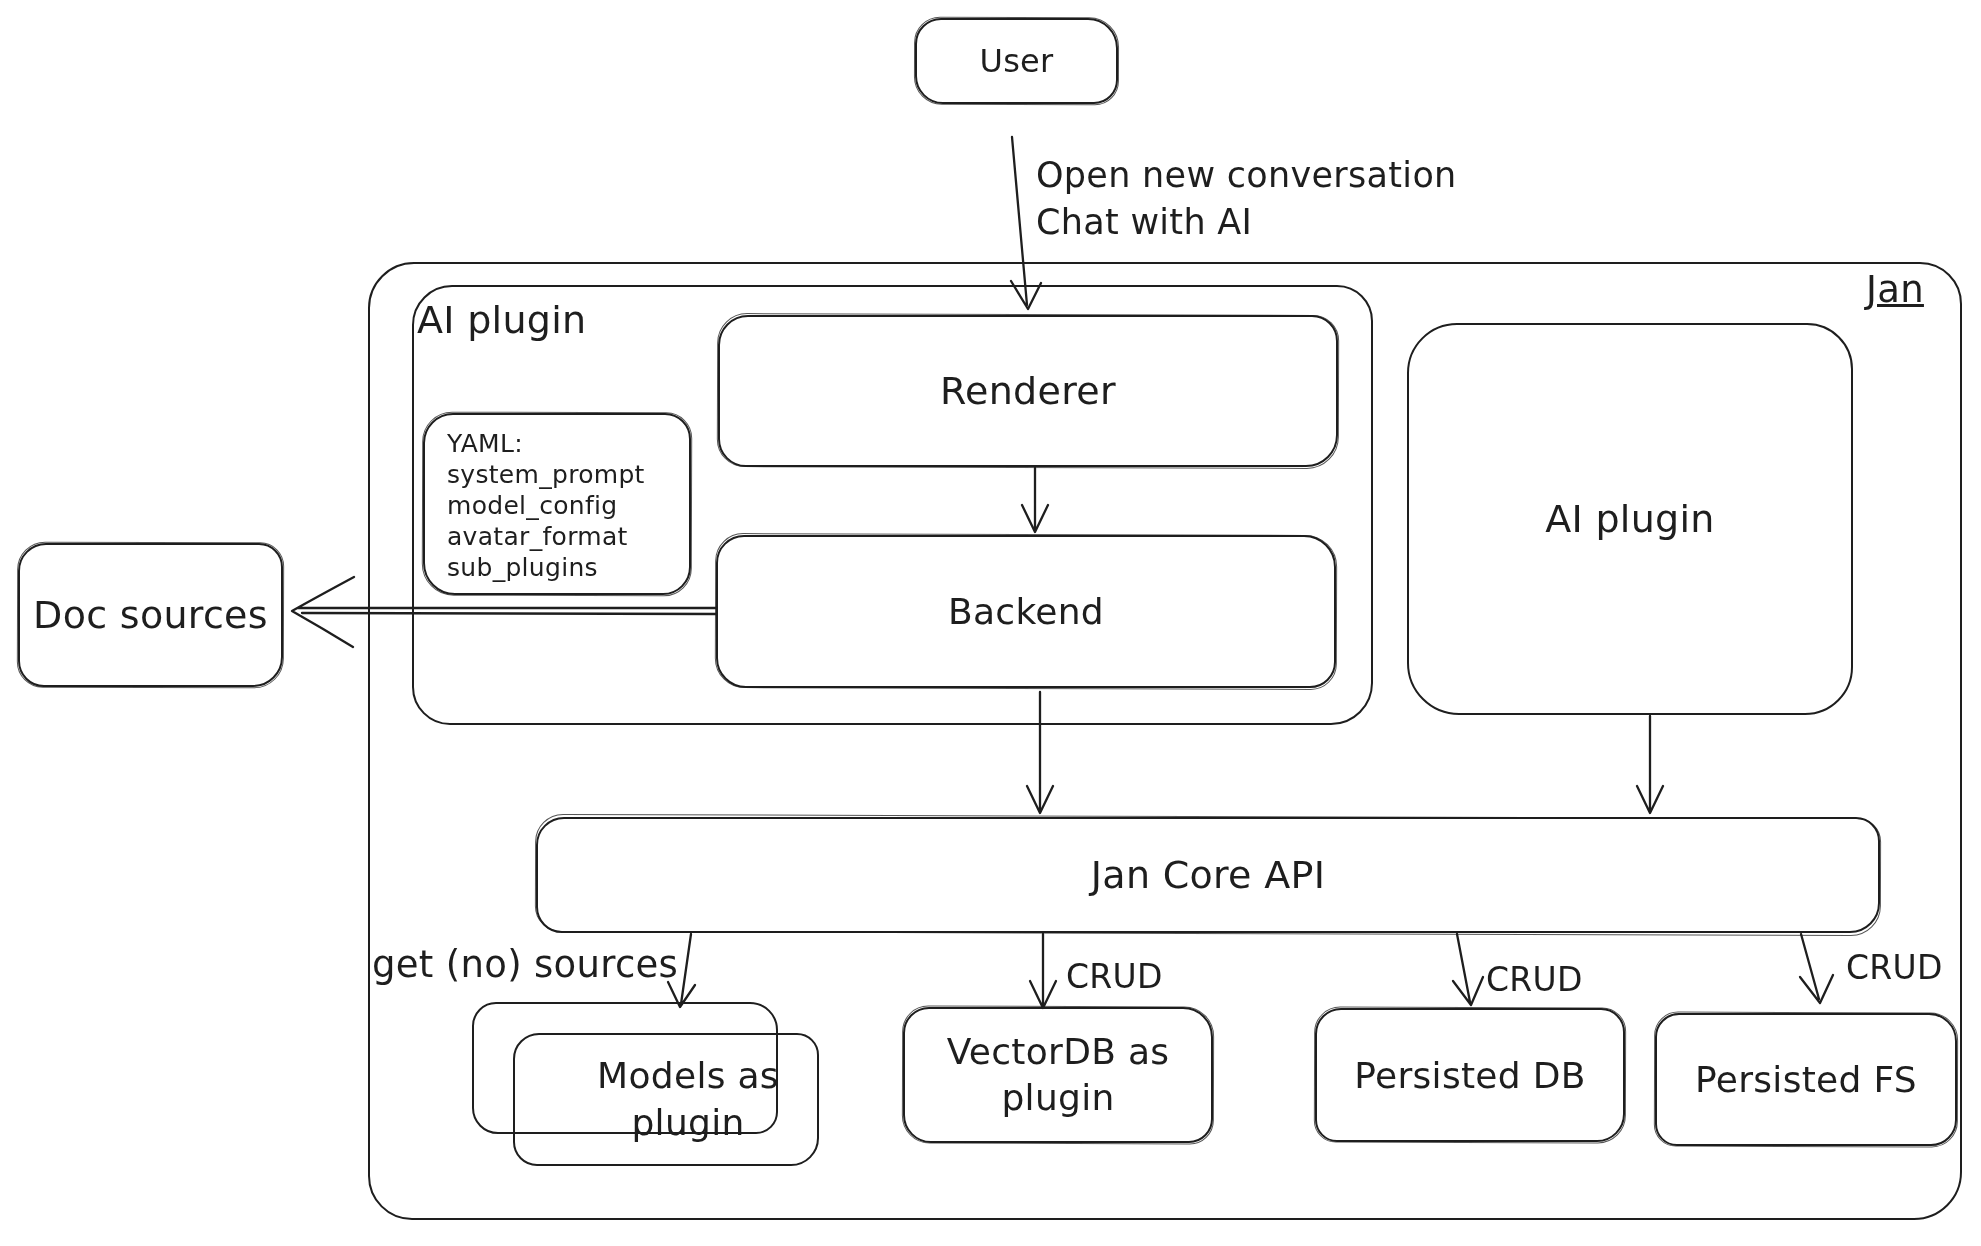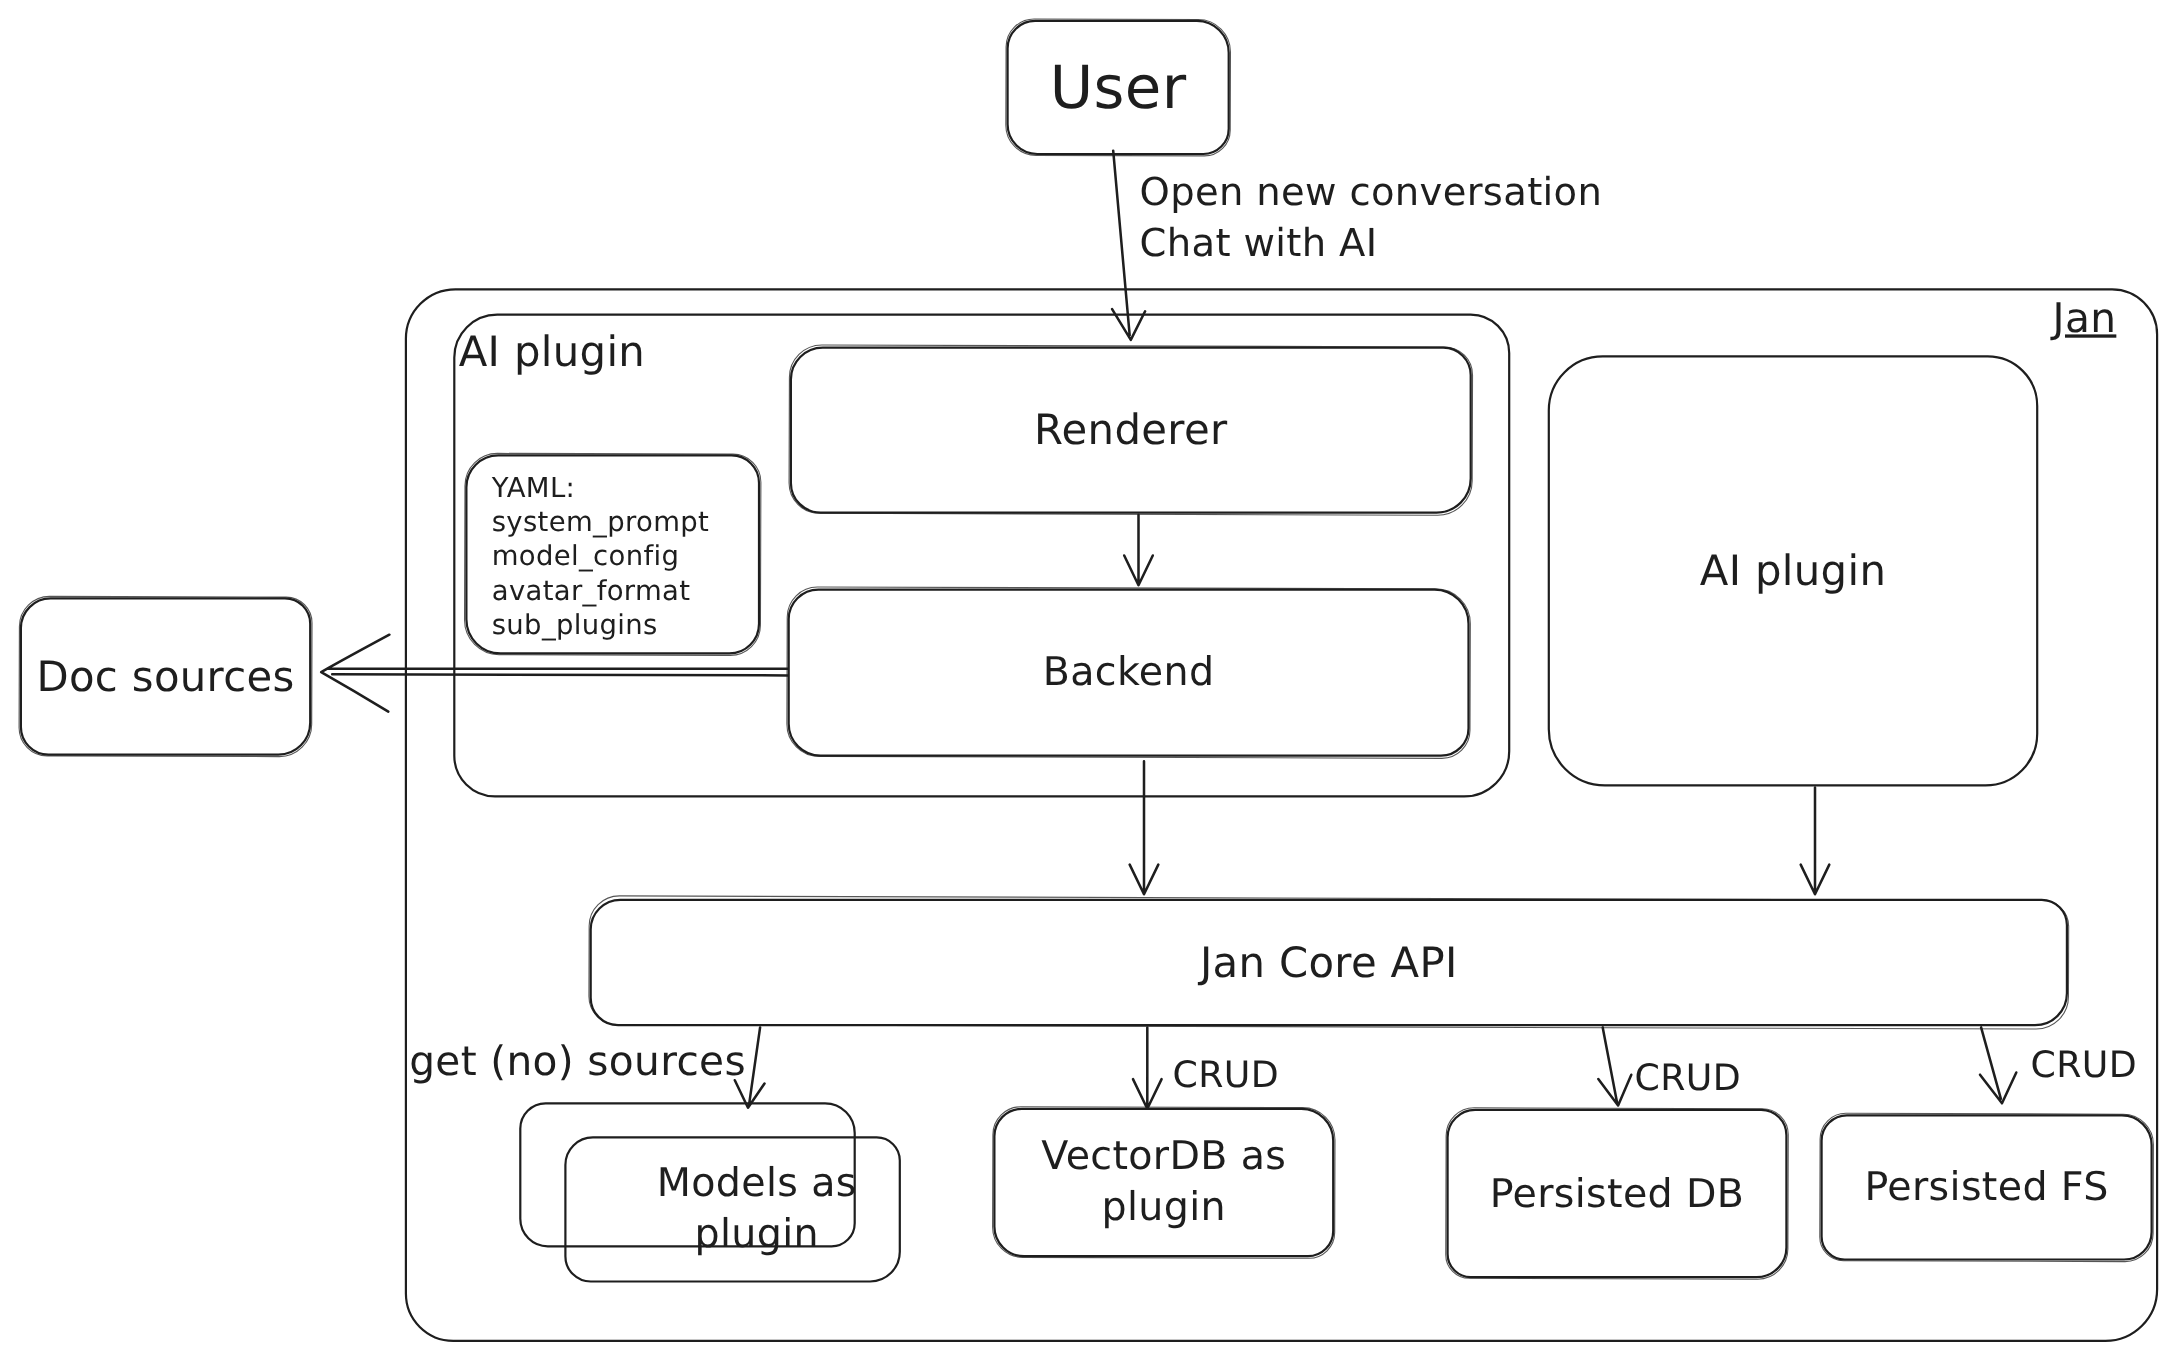--- a/index.html
+++ b/index.html
@@ -25,21 +25,21 @@
     content:"";
     position:absolute;inset:-3px;
     border:1.3px solid rgba(30,30,30,.75);
     border-radius:inherit;
     transform:rotate(.18deg);
     pointer-events:none;
   }
   .lbl{position:absolute;white-space:nowrap;letter-spacing:.3px;}
   .wrap{line-height:1.28;}
 
-  #user-node{left:915px;top:18px;width:203px;height:123px;border-radius:26px 30px 24px 28px;font-size:54px;}
+  #user-node{left:915px;top:18px;width:203px;height:86px;border-radius:26px 30px 24px 28px;font-size:32px;}
   #user-edge-label{left:1036px;top:152px;font-size:35px;line-height:47px;white-space:nowrap;}
 
   #jan-container{left:368px;top:262px;width:1594px;height:958px;border-radius:46px 42px 48px 44px;}
   #jan-label{left:1866px;top:268px;font-size:37px;text-decoration:underline;}
 
   #ai-plugin-container{left:412px;top:285px;width:961px;height:440px;border-radius:40px 36px 42px 38px;}
   #ai-plugin-container-label{left:417px;top:298px;font-size:38px;}
 
   #yaml-note{left:423px;top:413px;width:268px;height:182px;border-radius:30px 26px 28px 32px;
     display:block;padding:13px 0 0 22px;font-size:25px;line-height:31px;text-align:left;}
@@ -47,21 +47,21 @@
   #renderer-node{left:718px;top:315px;width:620px;height:152px;border-radius:30px 26px 32px 28px;font-size:38px;}
   #backend-node{left:716px;top:535px;width:620px;height:153px;border-radius:28px 32px 26px 30px;font-size:36px;}
 
   #ai-plugin-node{left:1407px;top:323px;width:446px;height:392px;border-radius:50px 46px 48px 52px;font-size:38px;}
 
   #jan-core-api-node{left:536px;top:817px;width:1344px;height:116px;border-radius:28px 24px 30px 26px;font-size:38px;}
 
   #models-node-back{left:472px;top:1002px;width:306px;height:132px;border-radius:24px 28px 22px 26px;}
   #models-node{left:513px;top:1033px;width:306px;height:133px;border-radius:26px 22px 28px 24px;font-size:36px;padding-left:44px;}
   #vectordb-node{left:903px;top:1007px;width:310px;height:136px;border-radius:26px 30px 24px 28px;font-size:36px;}
-  #persisted-db-node{left:1315px;top:1008px;width:310px;height:154px;border-radius:26px 24px 28px 22px;font-size:36px;}
+  #persisted-db-node{left:1315px;top:1008px;width:310px;height:134px;border-radius:26px 24px 28px 22px;font-size:36px;}
   #persisted-fs-node{left:1655px;top:1013px;width:302px;height:133px;border-radius:24px 28px 26px 22px;font-size:36px;}
 
   #doc-sources-node{left:18px;top:543px;width:265px;height:144px;border-radius:28px 24px 30px 26px;font-size:38px;}
 
   #get-stream-label{left:372px;top:943px;font-size:37px;}
   #crud-vectordb-label{left:1066px;top:957px;font-size:33px;}
   #crud-persisted-db-label{left:1486px;top:960px;font-size:33px;}
   #crud-persisted-fs-label{left:1846px;top:948px;font-size:33px;}
 
   #connectors{position:absolute;left:0;top:0;pointer-events:none;}

